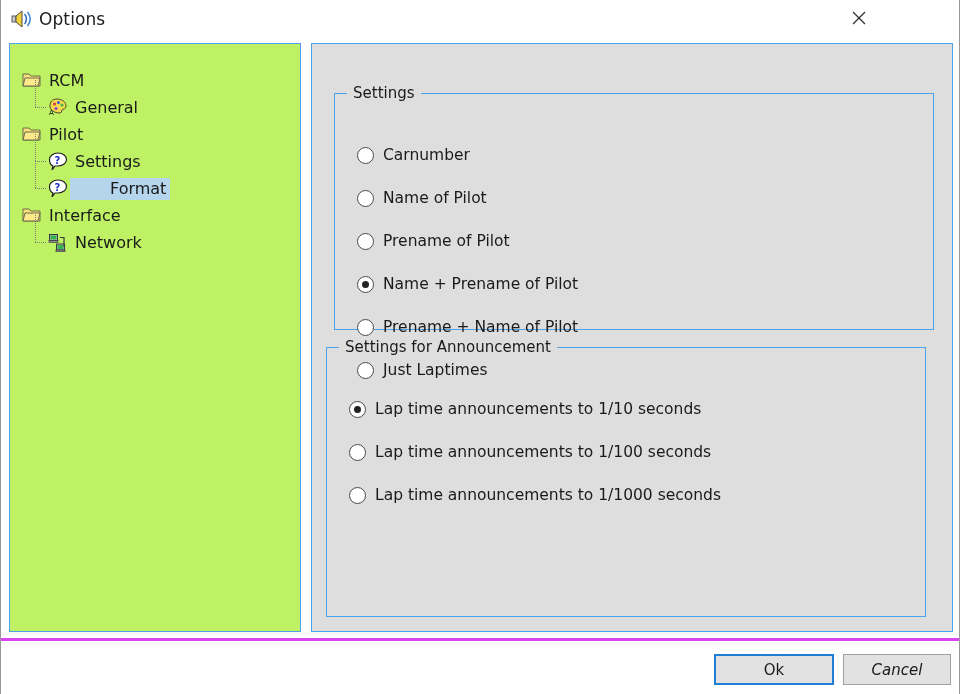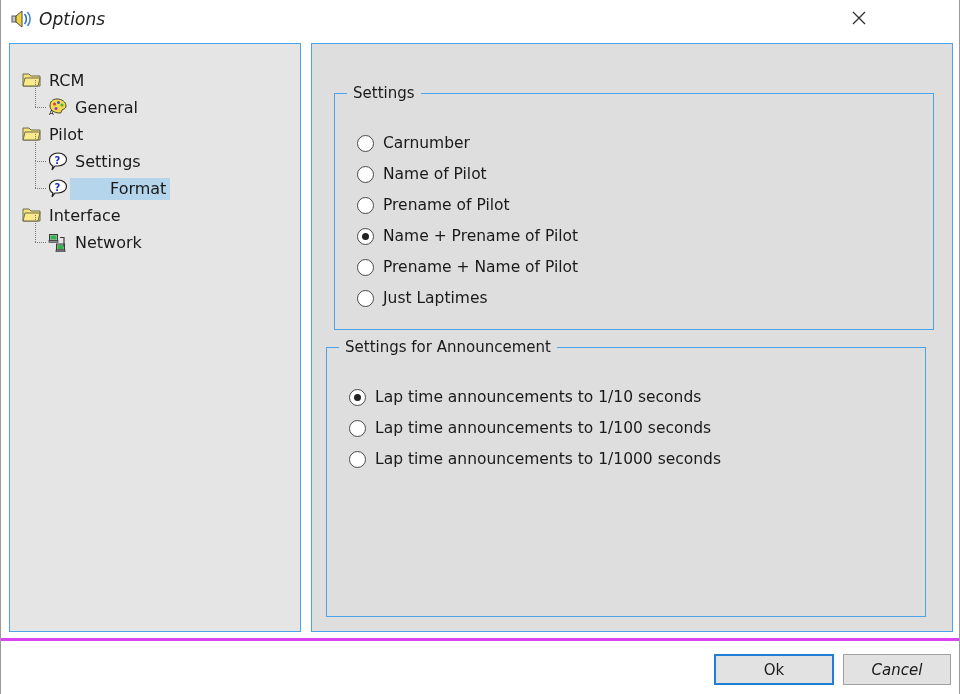--- a/index.html
+++ b/index.html
@@ -29,21 +29,20 @@
 
   
   #titlebar {
     position: absolute;
     left: 0; top: 0;
     width: 881px;
     height: 37px;
     background: #ffffff;
     display: flex;
     align-items: center;
-    font-style: italic;
   }
   #title-icon {
     margin-left: 9px;
     width: 24px;
     height: 22px;
     display: flex;
     align-items: center;
     justify-content: center;
   }
   #title-text {
@@ -73,21 +72,21 @@
     background: #ffffff;
   }
 
   
   #tree-panel {
     position: absolute;
     left: 8px;
     top: 6px;
     width: 292px;
     height: 589px;
-    background: #e5e5e5;
+    background: #bef264;
     border: 1px solid #4da3ea;
     box-sizing: border-box;
     overflow: hidden;
   }
   #tree {
     position: absolute;
     left: 12px;
     top: 23px;
     width: 270px;
   }
@@ -175,20 +174,21 @@
     position: absolute;
     left: 22px;
     top: 34px;
   }
   .radio-row {
     display: flex;
     align-items: center;
     height: 31px;
     white-space: nowrap;
     cursor: default;
+    margin-top: 12px;
   }
   .radio-mark {
     width: 17px;
     height: 17px;
     flex: 0 0 17px;
     border-radius: 50%;
     background: #ffffff;
     border: 1.6px solid #4a4a4a;
     box-sizing: border-box;
     position: relative;

